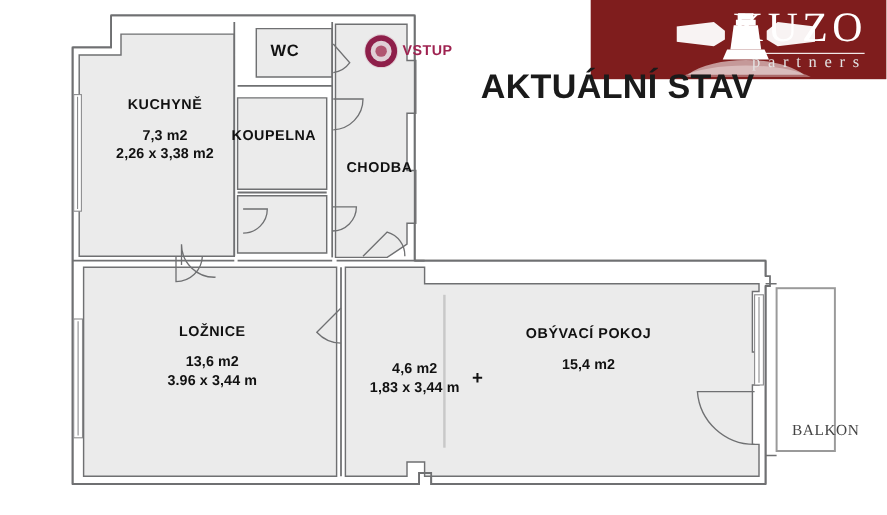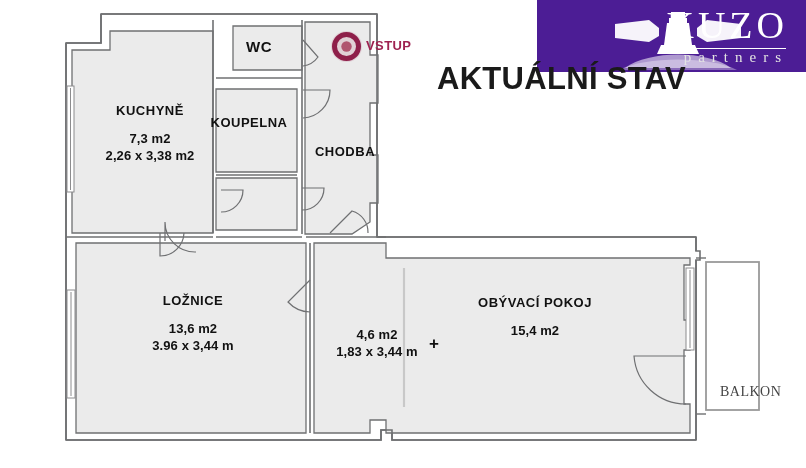--- a/index.html
+++ b/index.html
@@ -20,21 +20,21 @@
     position: absolute;
     left: 0; top: 0;
     width: 806px;
     height: 468px;
   }
   
   #watermark {
     position: absolute;
     left: 537px; top: 0px;
     width: 269px; height: 72px;
-    background: #4c1d95;
+    background: #7f1d1d;
     overflow: hidden;
   }
   #wm-brand {
     position: absolute;
     right: 18px; top: 6px;
     font-family: "Liberation Serif", serif;
     font-size: 38px;
     letter-spacing: 4px;
     color: #ffffff;
     line-height: 1;
@@ -100,21 +100,21 @@
   }
   .room-area, .room-dims {
     font-size: 13px;
     font-weight: bold;
     letter-spacing: 0.1px;
   }
   .room-area { margin-bottom: 4px; }
 
   .rl-left { text-align: center; }
 
-  #r-kuchyne  { left: 60px;  top: 104px; width: 180px; }
+  #r-kuchyne  { left: 60px;  top: 88px; width: 180px; }
   #r-wc       { left: 230px; top: 39px;  width: 58px;  }
   #r-koupelna { left: 204px; top: 116px; width: 90px;  }
   #r-chodba   { left: 300px; top: 145px; width: 90px;  }
   #r-loznice  { left: 98px;  top: 294px; width: 190px; }
   #r-small    { left: 322px; top: 328px; width: 110px; }
   #r-obyvaci  { left: 440px; top: 296px; width: 190px; }
 
   .plus-sign {
     position: absolute;
     left: 429px; top: 334px;

